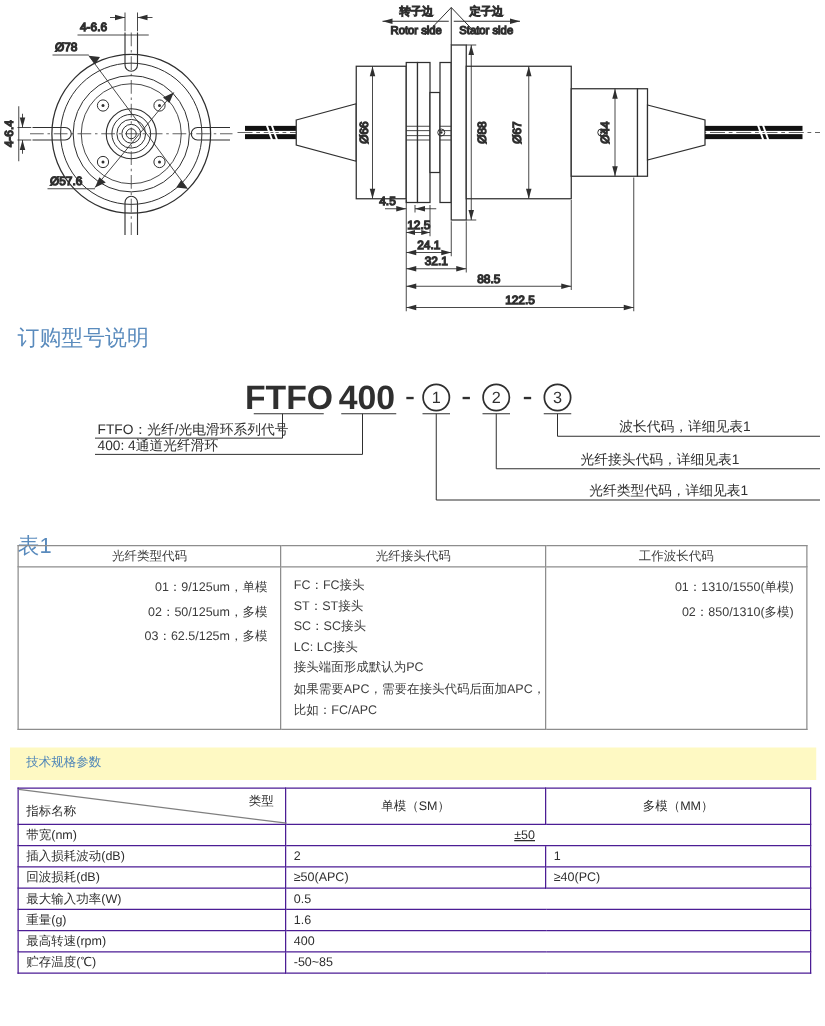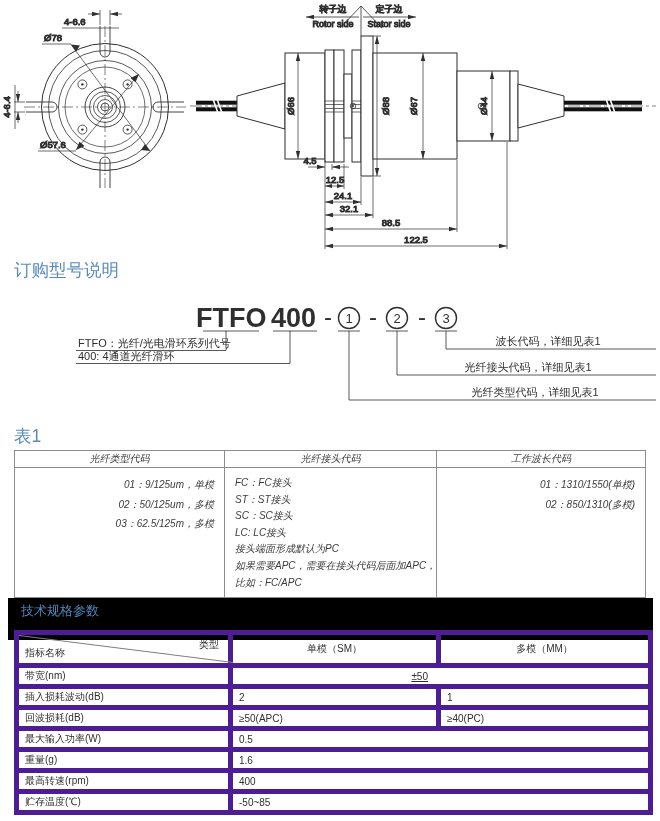--- a/index.html
+++ b/index.html
@@ -1,31 +1,31 @@
 <!DOCTYPE html>
 <html><head>
 <meta charset="utf-8">
 <style>
   html,body{margin:0;padding:0;background:#fff;}
   body{font-family:"Liberation Sans",sans-serif;}
   .page{position:relative;width:660px;height:821px;background:#ffffff;overflow:hidden;}
   svg text{font-family:"Liberation Sans",sans-serif;fill:#2f2f2f;}
   .sec-heading{position:absolute;left:14px;margin:0;color:#5a8bbd;font-size:17.5px;font-weight:400;}
-  .bar{position:absolute;left:8px;top:598px;width:645px;height:42px;background:#000000;
-       color:#4f86b8;font-size:13px;line-height:26px;padding-left:13px;box-sizing:border-box;}
+  .bar{position:absolute;left:8px;top:598px;width:645px;height:26px;background:#fef9c3;
+       color:#4f86b8;font-size:10px;line-height:26px;padding-left:13px;box-sizing:border-box;}
   
-  .t1{position:absolute;left:14px;top:450px;width:631px;border-collapse:collapse;table-layout:fixed;font-style:italic;}
+  .t1{position:absolute;left:14px;top:436px;width:631px;border-collapse:collapse;table-layout:fixed;}
   .t1 th,.t1 td{border:1px solid #8d8d8d;font-size:10px;color:#3c3c3c;font-weight:400;}
   .t1 th{height:13px;text-align:center;padding:1px 0;}
   .t1 td{vertical-align:top;padding:7px 10px 6px 10px;height:107px;}
   .t1 .ln1{line-height:19.5px;white-space:nowrap;text-align:right;}
   .t1 .ln2{line-height:16.6px;white-space:nowrap;}
   
   .t2{position:absolute;left:14px;top:630px;width:634px;border-collapse:collapse;table-layout:fixed;}
-  .t2 td{border:5px solid #4c1d95;font-size:10px;color:#2f2f2f;padding:1px 6px;height:13px;white-space:nowrap;}
+  .t2 td{border:1px solid #4c1d95;font-size:10px;color:#2f2f2f;padding:1px 6px;height:13px;white-space:nowrap;}
   .t2 tr.hd td{height:26px;}
   .corner{position:relative;padding:0 !important;}
   .diag{position:absolute;left:0;top:0;width:216px;border-top:1px solid #7f7f7f;transform-origin:0 0;transform:rotate(7.2deg);}
   .ct{position:absolute;top:3px;right:9px;}
   .cb{position:absolute;bottom:3px;left:6px;}
   .ch{text-align:center;}
   .ctr{text-align:right;padding-right:220px !important;text-decoration:underline;}
 </style>
 </head>
 <body>

